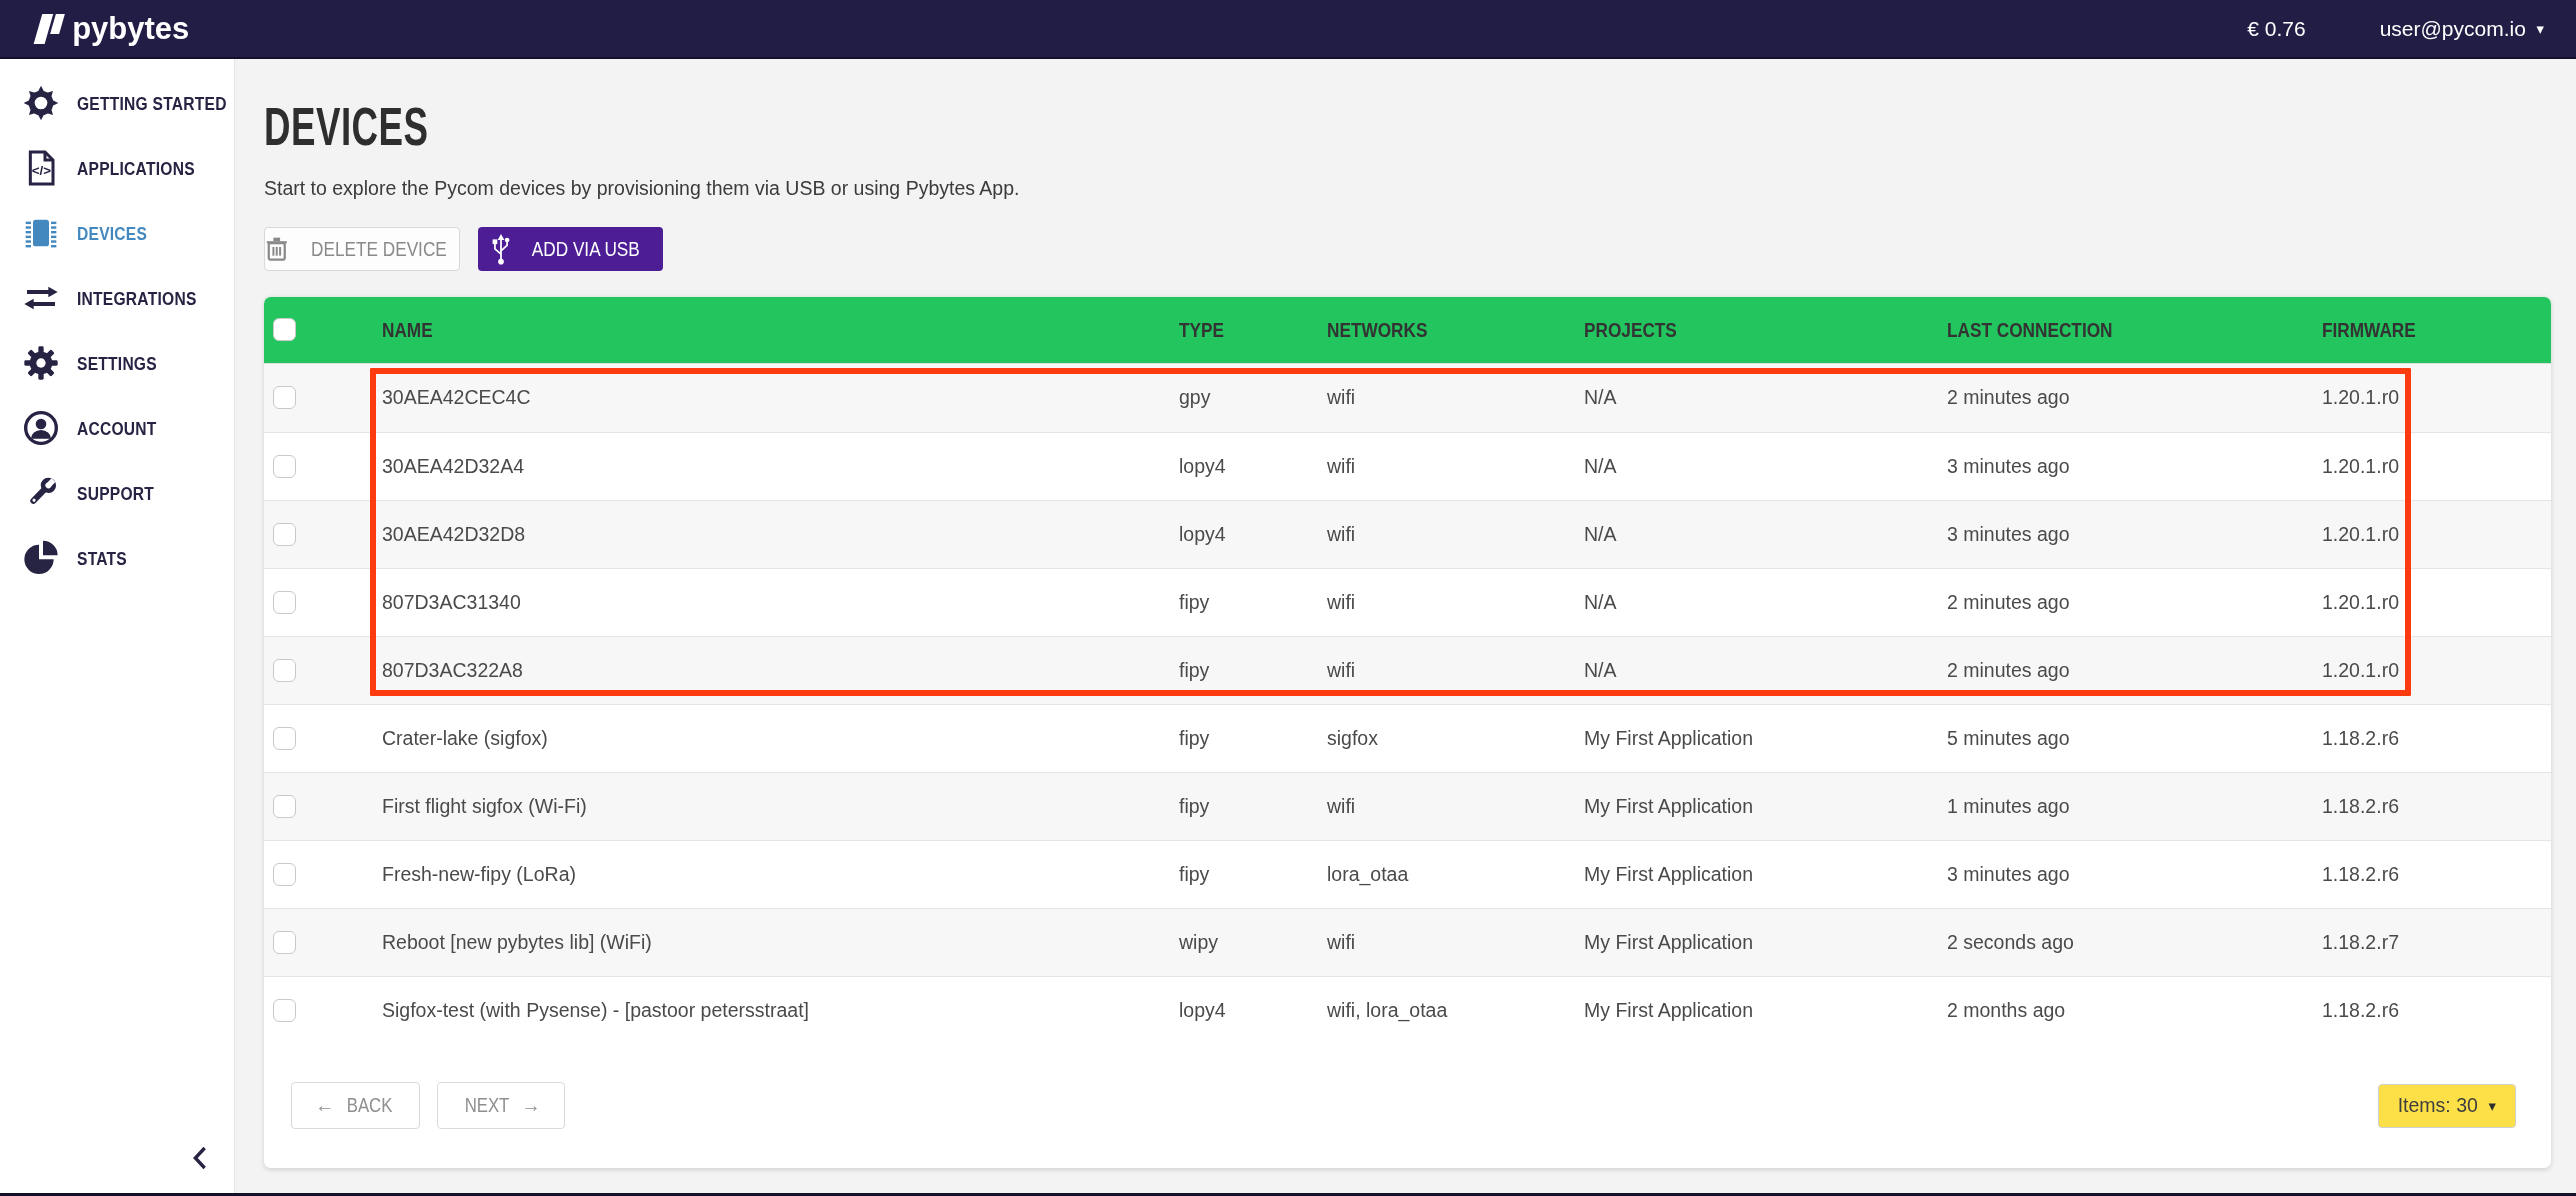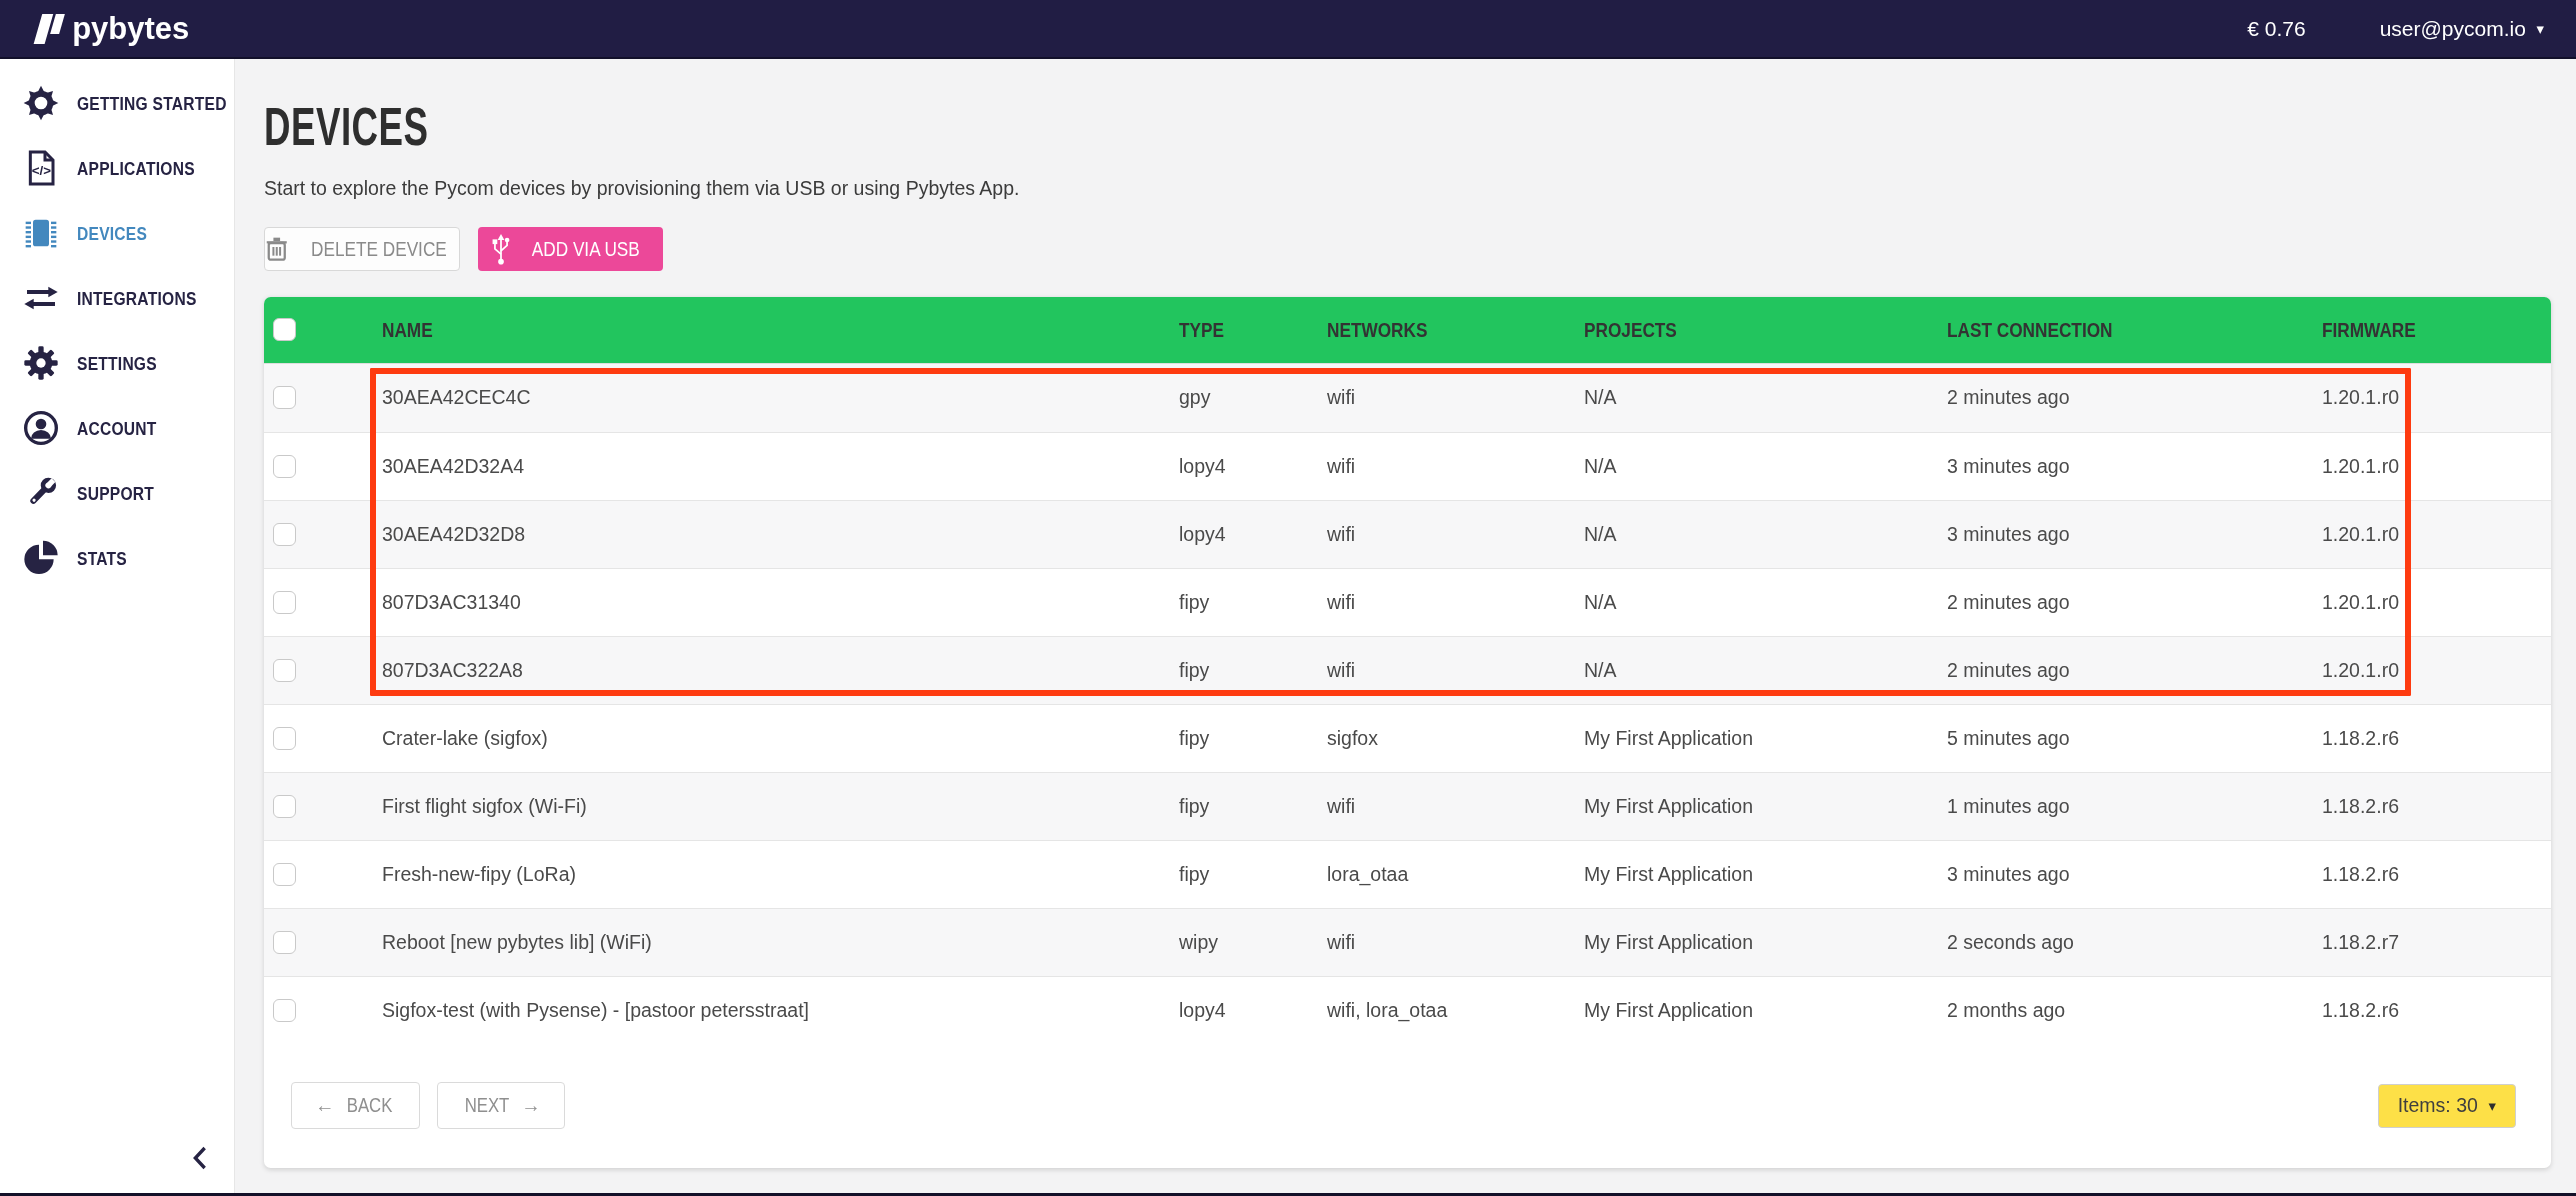--- a/index.html
+++ b/index.html
@@ -47,21 +47,21 @@
   .main { flex:1; padding:36px 25.5px 0 29px; position:relative; }
   .page-title { font-size:54px; font-weight:700; color:#2e2e2e;
     transform:scaleX(.68); transform-origin:0 50%; display:inline-block; letter-spacing:0.7px; }
   .page-desc { margin-top:20px; font-size:19.5px; color:#3b3b3b; }
   .actions { margin-top:27px; display:flex; gap:17.5px; }
   .btn {
     height:44px; border-radius:4px; display:inline-flex; align-items:center;
     justify-content:center; gap:12px; font-size:20px; cursor:pointer; border:1.3px solid transparent;
   }
   .btn-delete { width:196px; background:#fdfdfd; border-color:#d8d8d8; color:#8a8a8a; }
-  .btn-add { width:185px; background:#ec4899; color:#fff; }
+  .btn-add { width:185px; background:#4c1d95; color:#fff; }
 
   
   .card {
     margin-top:25.5px; width:2287px; background:#fff; border-radius:6.7px;
     box-shadow:0 1.3px 5.4px rgba(0,0,0,.14); position:relative; overflow:hidden;
   }
   .t-head, .t-row {
     display:grid; grid-template-columns:118px 797px 148px 257px 363px 375px 230px;
     align-items:center;
   }

